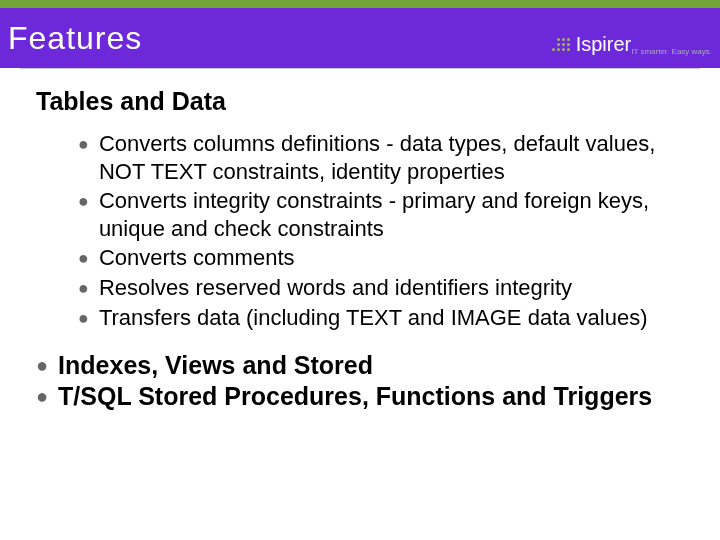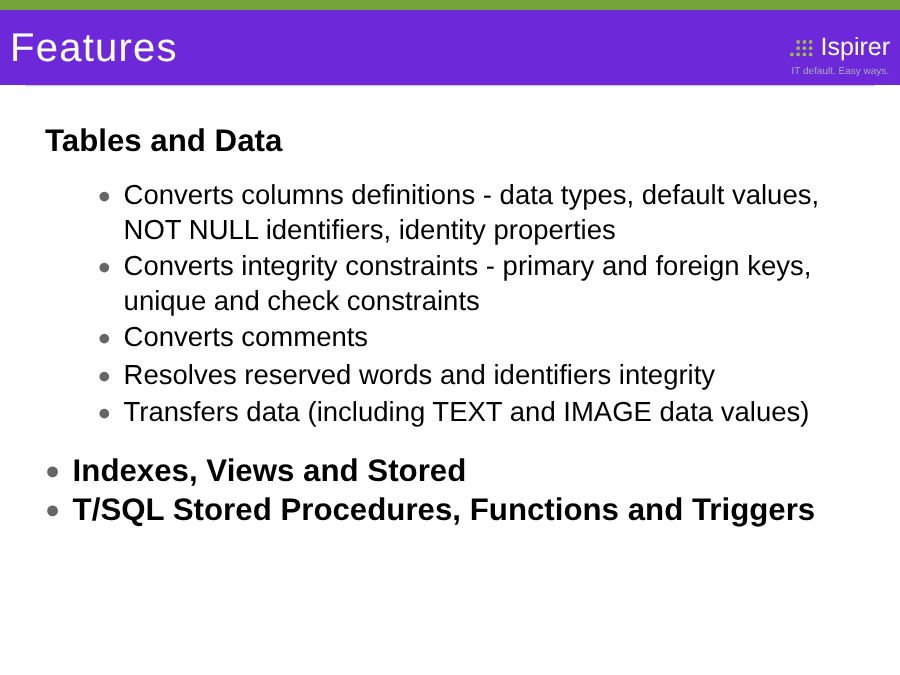--- a/index.html
+++ b/index.html
@@ -1,29 +1,29 @@
 <!DOCTYPE html>
 <html><head>
 <meta charset="utf-8">
 <style>
   * { margin: 0; padding: 0; box-sizing: border-box; }
   html, body { width: 720px; height: 540px; font-family: Arial, Helvetica, sans-serif; background: #fff; }
   .slide { width: 720px; height: 540px; position: relative; }
   .topbar { height: 8px; background: #74a33a; width: 100%; }
   .header { background: #6d28d9; height: 60px; display: flex; align-items: center; justify-content: space-between; padding: 0 8px; }
   .title { color: #fff; font-size: 32px; font-weight: 400; letter-spacing: 1px; }
-  .logo { display: flex; flex-direction: column; align-items: center; margin-top: 12px; }
+  .logo { display: flex; align-items: flex-end; margin-top: 12px; }
   .logo-main { display: flex; align-items: center; gap: 6px; }
   .logo-dots { display: grid; grid-template-columns: repeat(4, 3px); grid-template-rows: repeat(3, 3px); gap: 2px; }
   .logo-dots span { width: 3px; height: 3px; background: #9db85a; border-radius: 50%; }
   .logo-dots span:nth-child(1), .logo-dots span:nth-child(5) { opacity: 0; }
   .logo-text { color: #fff; font-size: 20px; font-weight: 400; }
   .logo-tag { color: #aab; font-size: 8px; margin-top: 2px; }
   .divider { height: 1px; background: #ccc; margin: 0 20px; }
-  .content { padding: 18px 36px 0 36px; margin-top: 12px; }
+  .content { padding: 18px 36px 0 36px; }
   .section-heading { font-size: 25px; font-weight: 700; color: #000; margin-bottom: 14px; }
   ul.inner { list-style: none; margin-left: 42px; margin-bottom: 18px; }
   ul.inner li { font-size: 22px; color: #000; line-height: 1.25; margin-bottom: 2px; display: flex; }
   ul.inner li .bullet { color: #666; margin-right: 10px; font-size: 18px; line-height: 28px; }
   ul.outer { list-style: none; margin-left: 0; }
   ul.outer li { font-size: 25px; font-weight: 700; color: #000; line-height: 1.25; display: flex; }
   ul.outer li .bullet { color: #666; margin-right: 10px; font-size: 20px; line-height: 30px; font-weight: 400; }
   .litext { flex: 1; }
 </style>
 </head>
@@ -43,31 +43,31 @@
             <span></span>
             <span></span>
             <span></span>
           <span></span>
             <span></span>
             <span></span>
             <span></span>
         </div>
         <div class="logo-text">Ispirer</div>
       </div>
-      <div class="logo-tag">IT default. Easy ways.</div>
+      <div class="logo-tag">IT smarter. Easy ways.</div>
     </div>
   </div>
   <div class="divider"></div>
 
   <div class="content">
     <div class="section-heading">Tables and Data</div>
     <ul class="inner">
       <li>
           <span class="bullet">●</span>
-          <span class="litext">Converts columns definitions - data types, default values, NOT NULL identifiers, identity properties</span>
+          <span class="litext">Converts columns definitions - data types, default values, NOT TEXT constraints, identity properties</span>
         </li>
       <li>
           <span class="bullet">●</span>
           <span class="litext">Converts integrity constraints - primary and foreign keys, unique and check constraints</span>
         </li>
       <li>
           <span class="bullet">●</span>
           <span class="litext">Converts comments</span>
         </li>
       <li>

